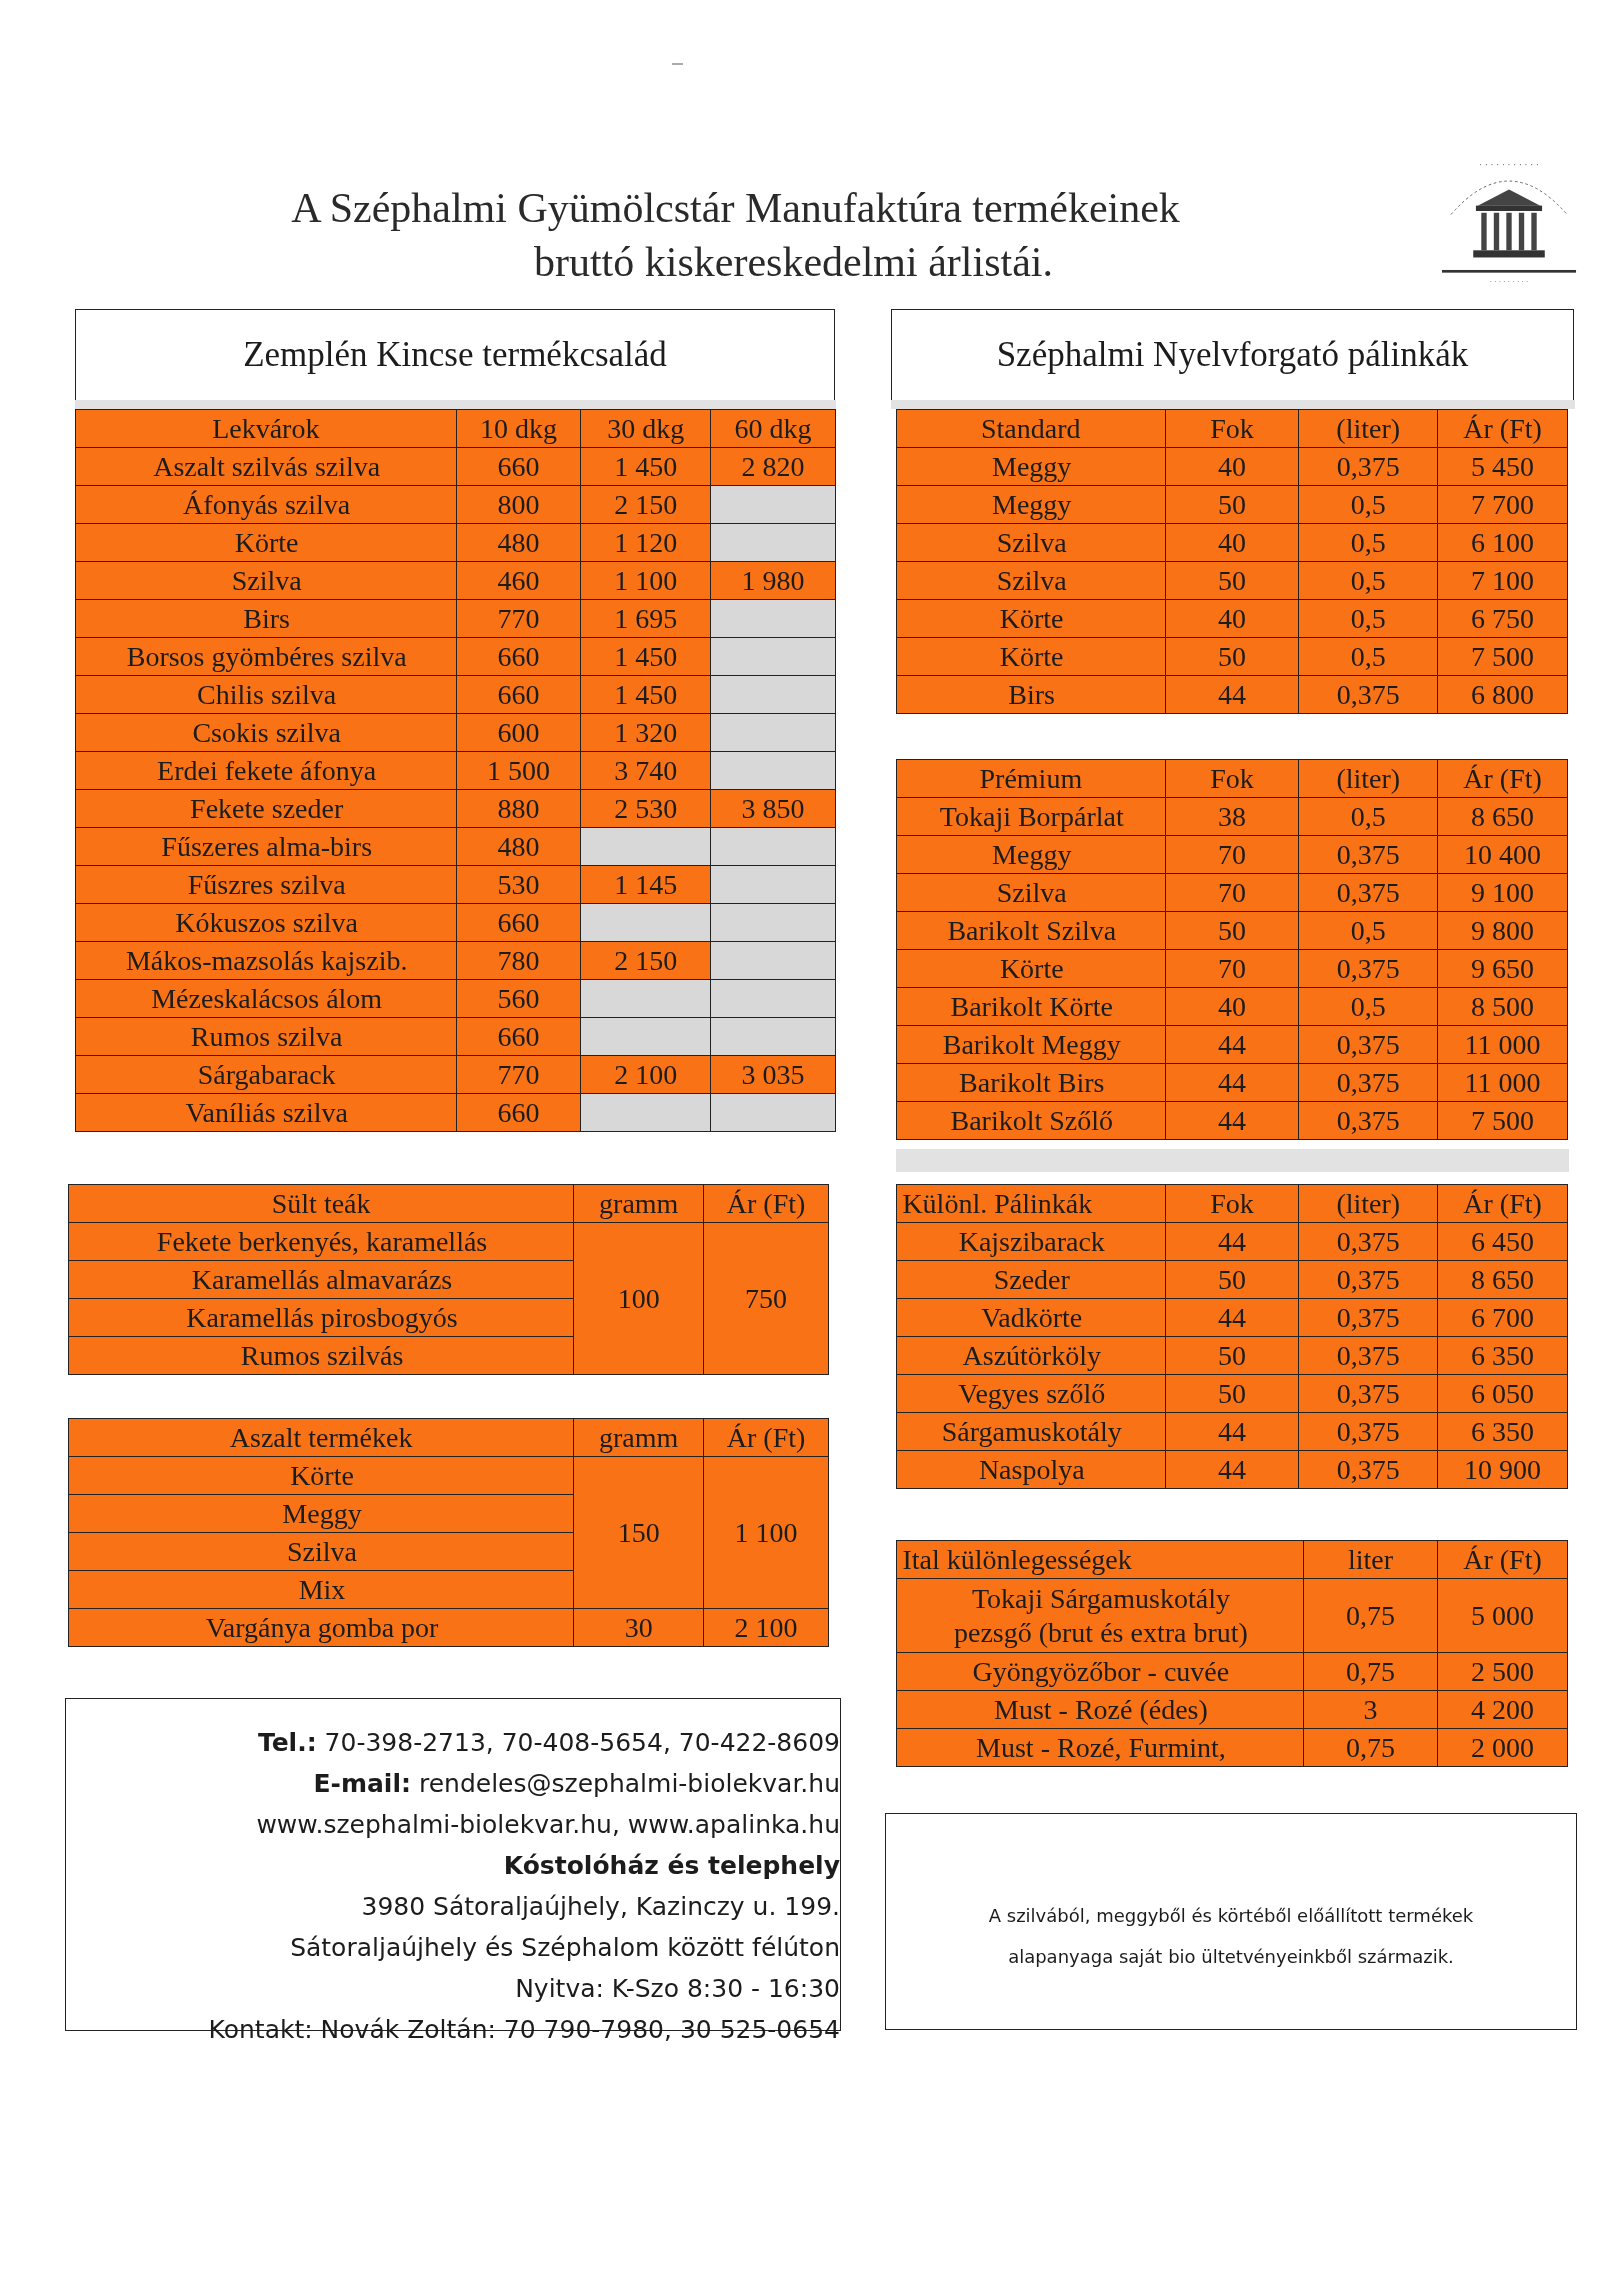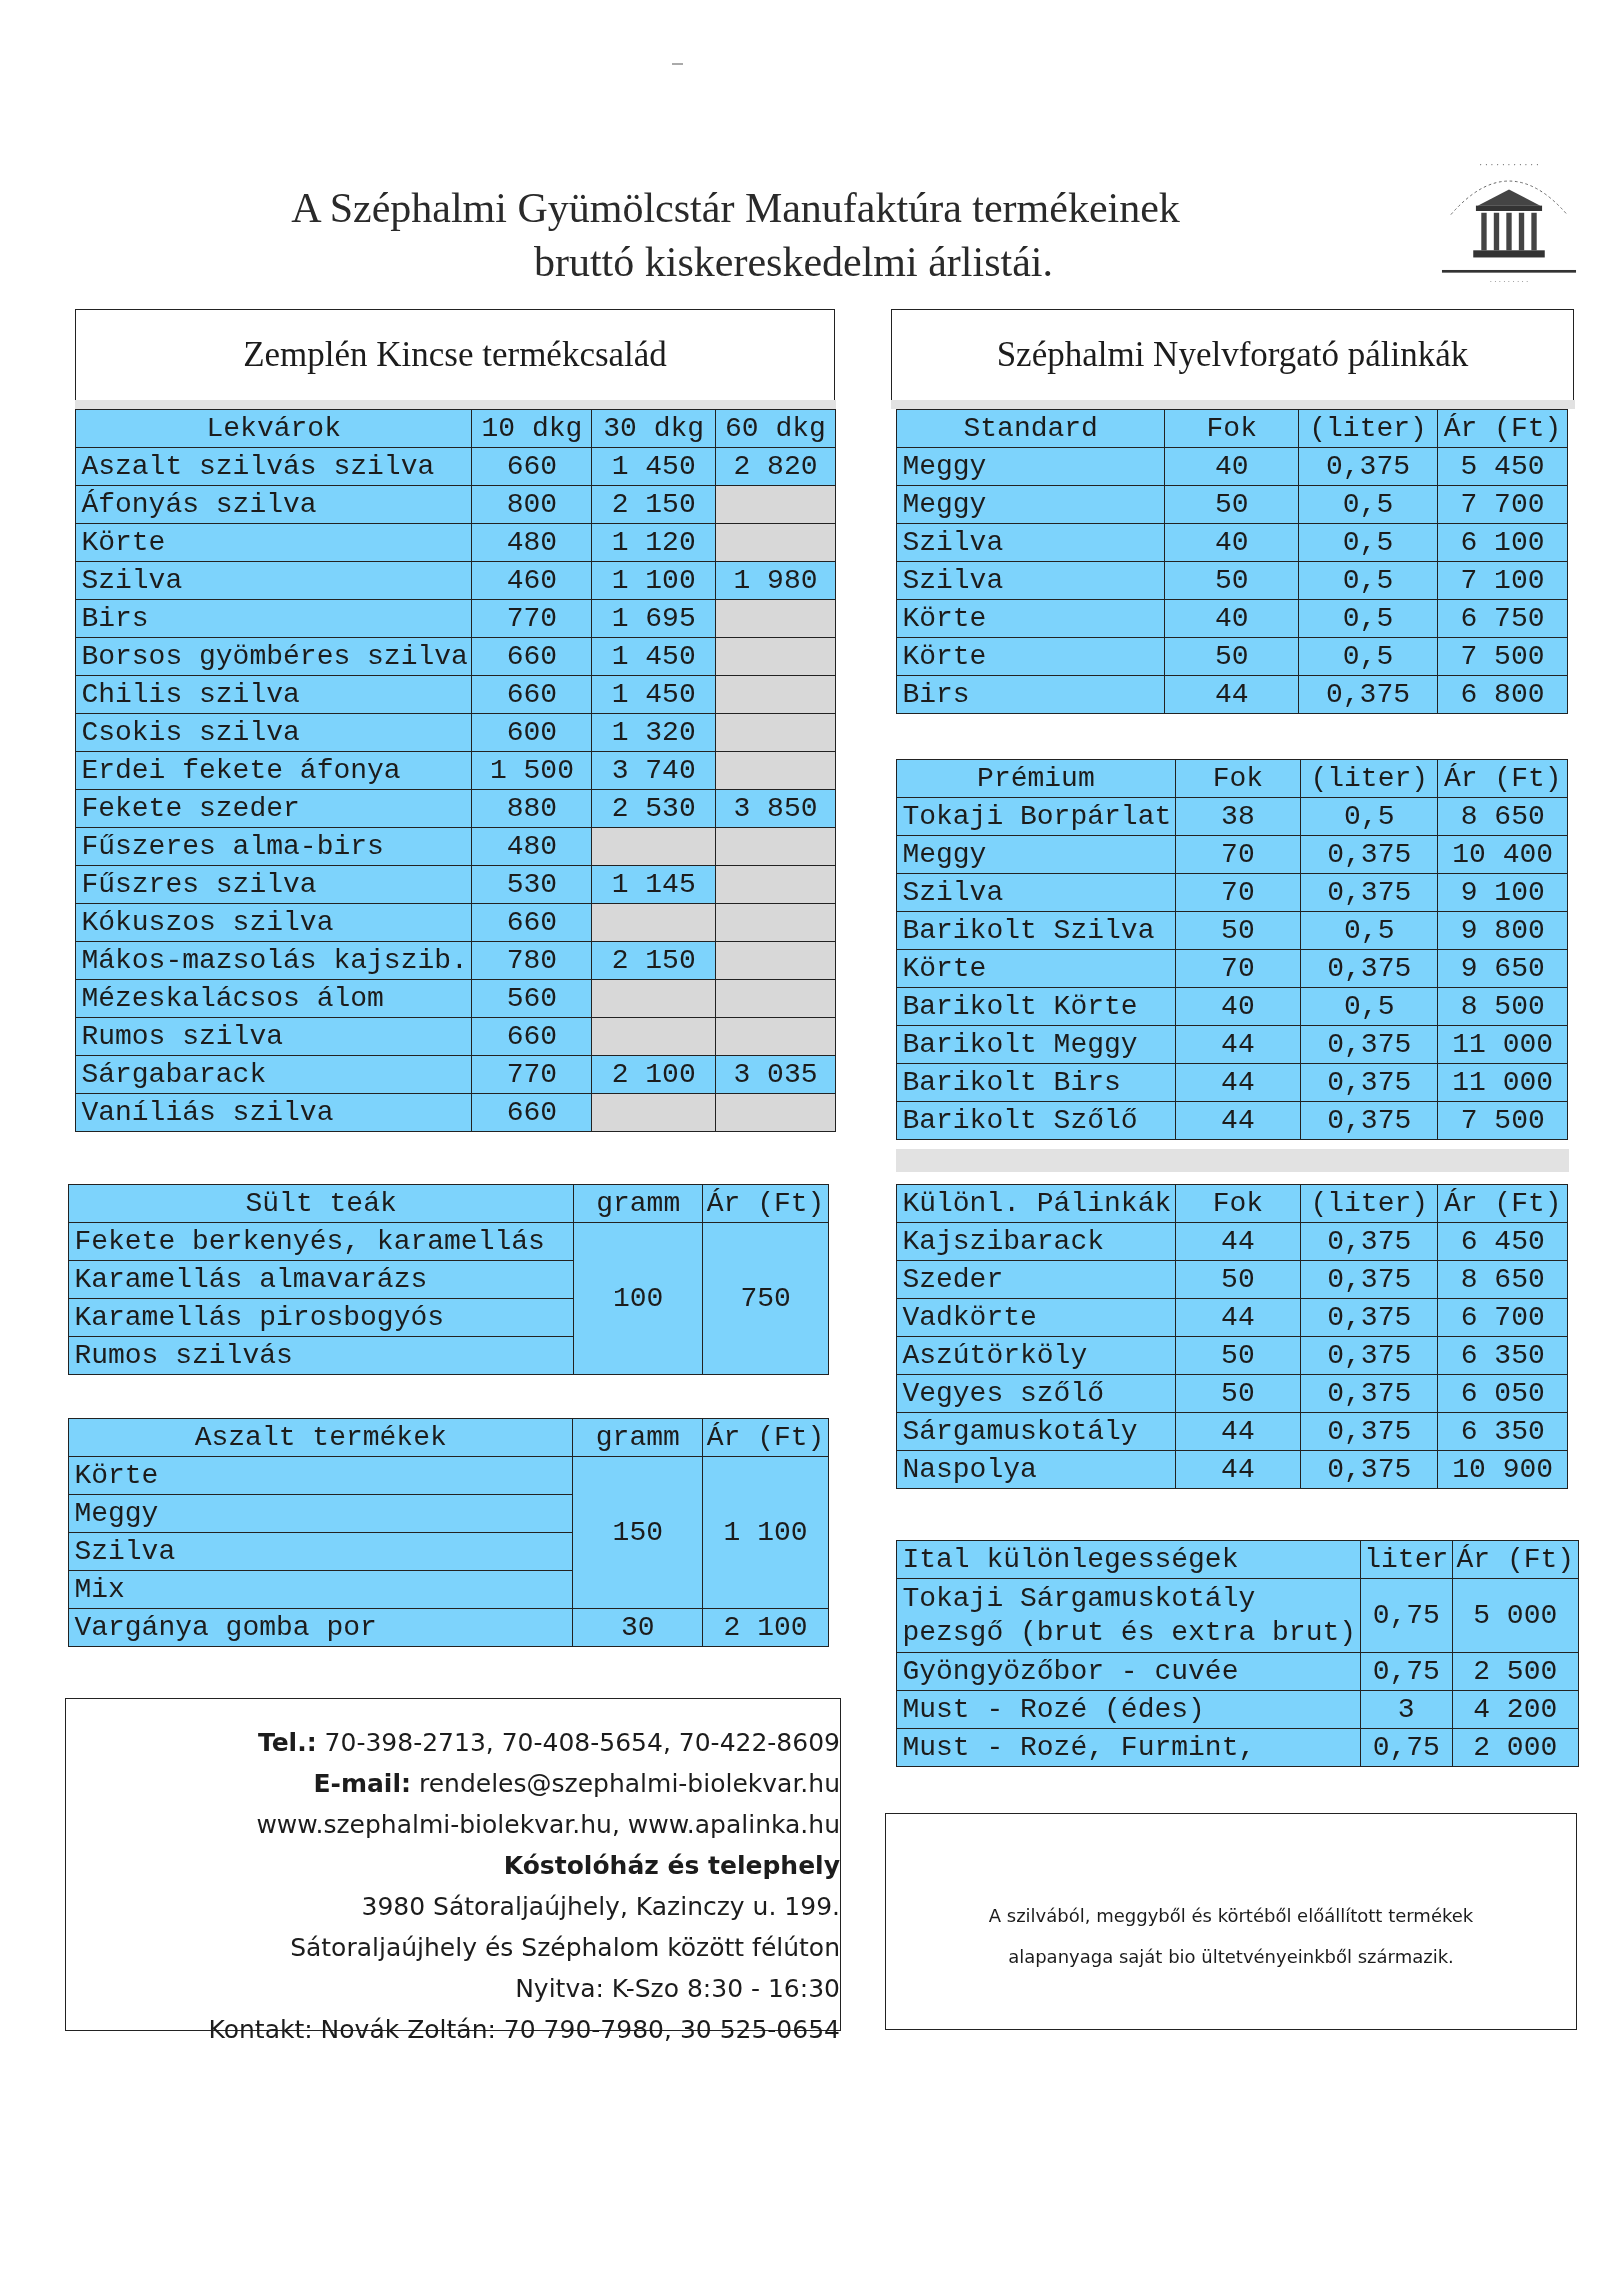--- a/index.html
+++ b/index.html
@@ -1,24 +1,24 @@
 <!DOCTYPE html>
 <html style="font-size:14.3px"><head>
 <meta charset="utf-8">
 <style>
   html, body { margin:0; padding:0; background:#ffffff; }
   body { width:1623px; height:2293px; position:relative; overflow:hidden; font-family:"Liberation Serif","DejaVu Serif",serif; color:#1c1c1c; }
   .title { position:absolute; left:0; width:1623px; text-align:center; font-size:42px; line-height:52px; color:#2a2a2a; }
   .title.l1 { top:182px; left:-76px; }
   .title.l2 { top:236px; left:-18px; }
   .logo { position:absolute; left:1424px; top:152px; width:170px; height:143px; }
-  table { border-collapse:collapse; position:absolute; background:#7dd3fc;font-family:Liberation Mono, monospace; }
+  table { border-collapse:collapse; position:absolute; background:#f97316; }
   td, th { border:1.8px solid #222; font-weight:normal; font-size:28px; padding:0 3.6px; height:37px; line-height:34px; white-space:nowrap; }
   th { text-align:center; }
-  td.name { text-align:left; padding-left:5.4px; }
+  td.name { text-align:center; padding-left:5.4px; }
   td.num { text-align:center; }
   td.shade { background:#d8d8d8; }
   .secthead { position:absolute; border:1.8px solid #222; border-bottom:none; text-align:center; font-size:35px; line-height:90px; height:90px; }
   .shadow-strip { position:absolute; background:#e2e2e2; }
   .contact { position:absolute; left:65px; top:1698px; width:774px; height:331px; border:1.8px solid #222; font-family:"DejaVu Sans","Liberation Sans",sans-serif; text-align:right; font-size:25px; line-height:41px; }
   .contact .first { margin-top:23px; }
   .note { position:absolute; left:885px; top:1813px; width:690px; height:215px; border:1.8px solid #222; font-family:"DejaVu Sans","Liberation Sans",sans-serif; text-align:center; font-size:18px; line-height:41px; }
   .note .txt { margin-top:81px; }
   b.lbl { font-weight:bold; }
   .dash { position:absolute; left:672px; top:63px; width:10.7px; height:1.8px; background:#aaa; }

